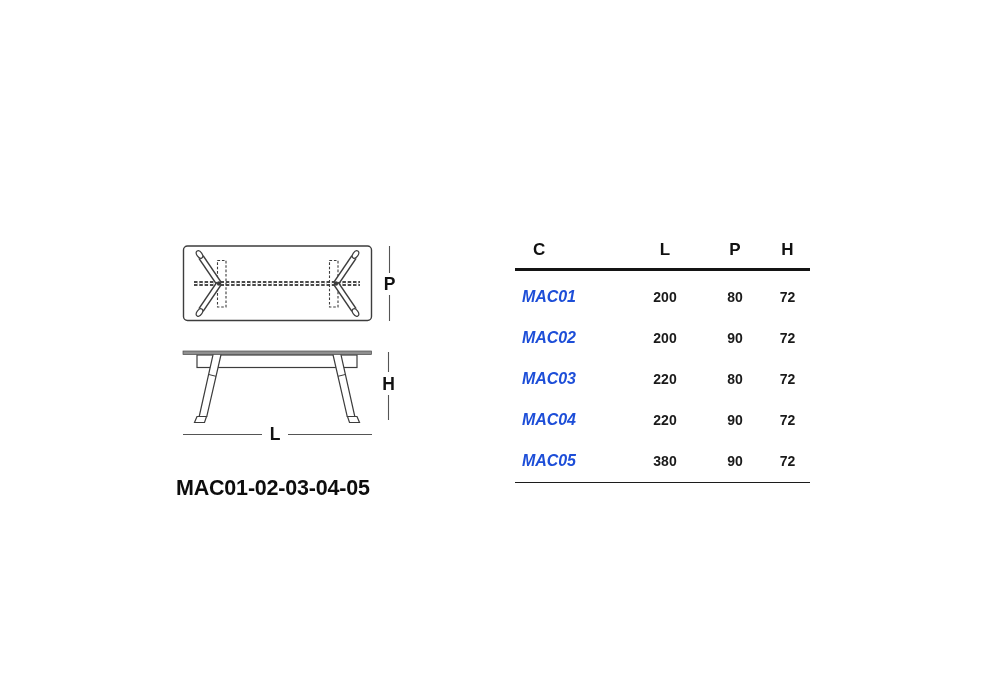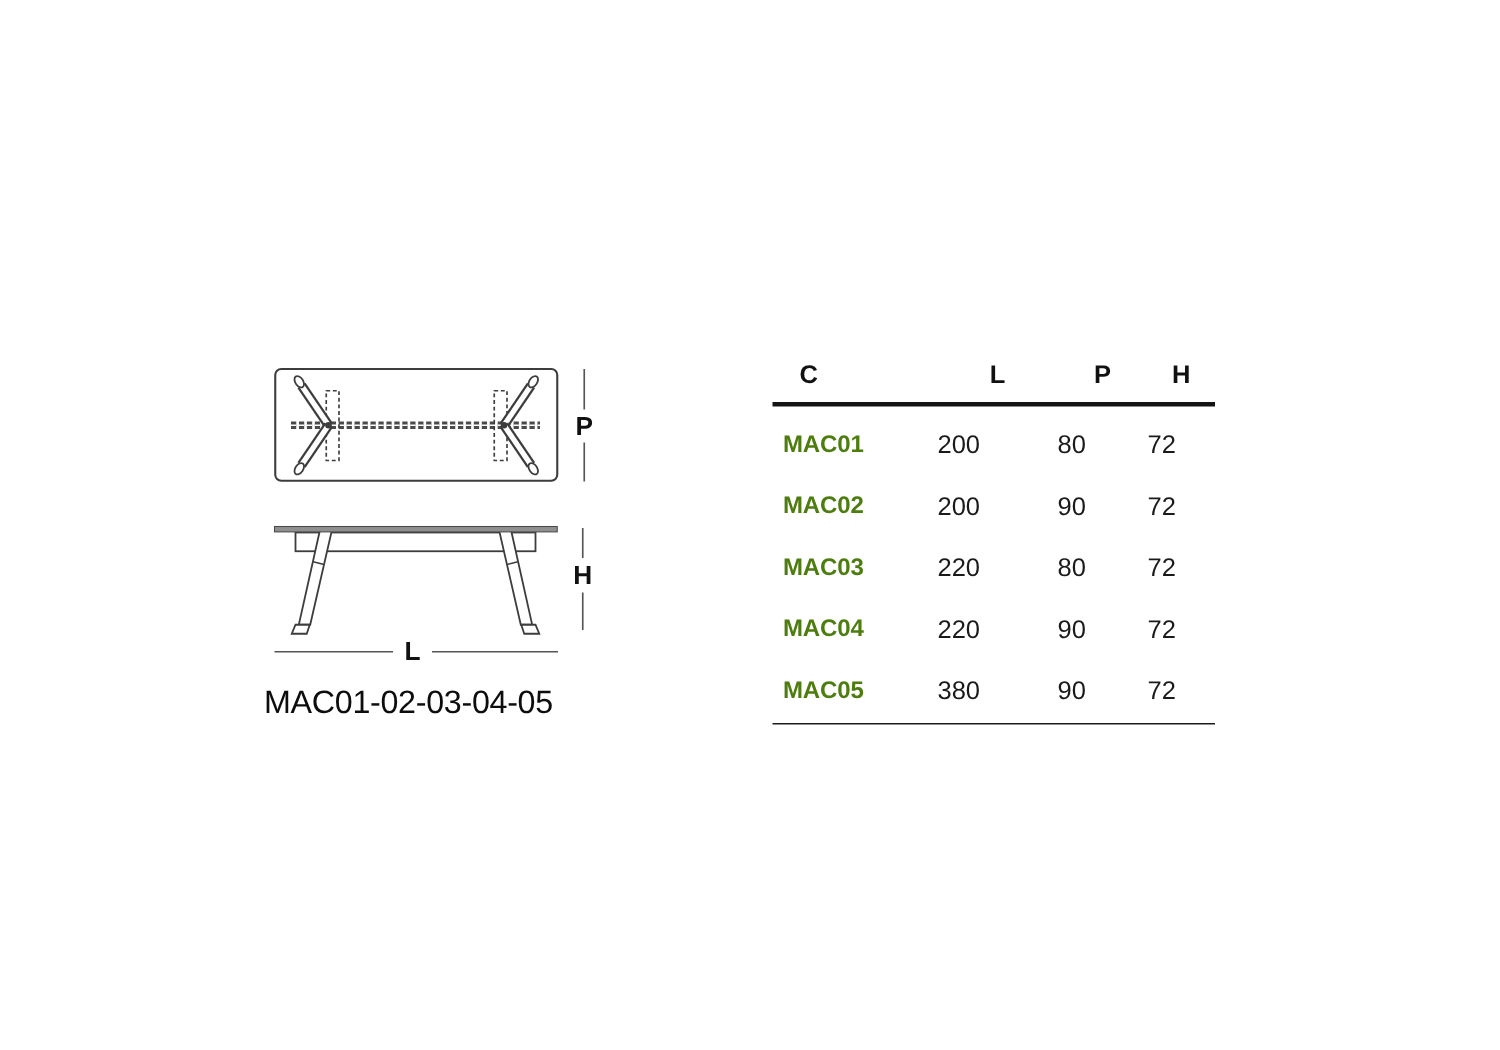--- a/index.html
+++ b/index.html
@@ -14,23 +14,23 @@
   .dim-label {
     font-family: "Liberation Sans", sans-serif;
     font-size: 17.5px;
     font-weight: 600;
     fill: #111111;
   }
 
   .drawing-caption {
     position: absolute;
     left: 176px;
-    top: 456px;
+    top: 476px;
     font-size: 21.5px;
-    font-weight: 400;
+    font-weight: 700;
     letter-spacing: -0.2px;
     color: #0d0d0d;
     white-space: nowrap;
   }
 
   
   .spec-table { position: absolute; left: 515px; top: 232px; width: 295px; }
 
   .spec-header-row {
     display: grid;
@@ -52,25 +52,27 @@
     display: grid;
     grid-template-columns: 110px 80px 60px 45px;
     height: 41px;
     align-items: center;
   }
   .spec-row .cell-code {
     padding-left: 7px;
     font-size: 16px;
     font-weight: 700;
     letter-spacing: -0.1px;
-    color: #4d7c0f;
+    color: #1d4ed8;
+    font-style: italic;
   }
   .spec-row .cell-num {
-    font-size: 17px;
-    font-weight: 400;
+    text-align: center;
+    font-size: 14px;
+    font-weight: 700;
     color: #1a1a1a;
   }
 </style>
 </head>
 <body>
 
 <div class="canvas">
 
   <svg class="drawing-svg" viewBox="160 240 260 210" xmlns="http://www.w3.org/2000/svg">
 

